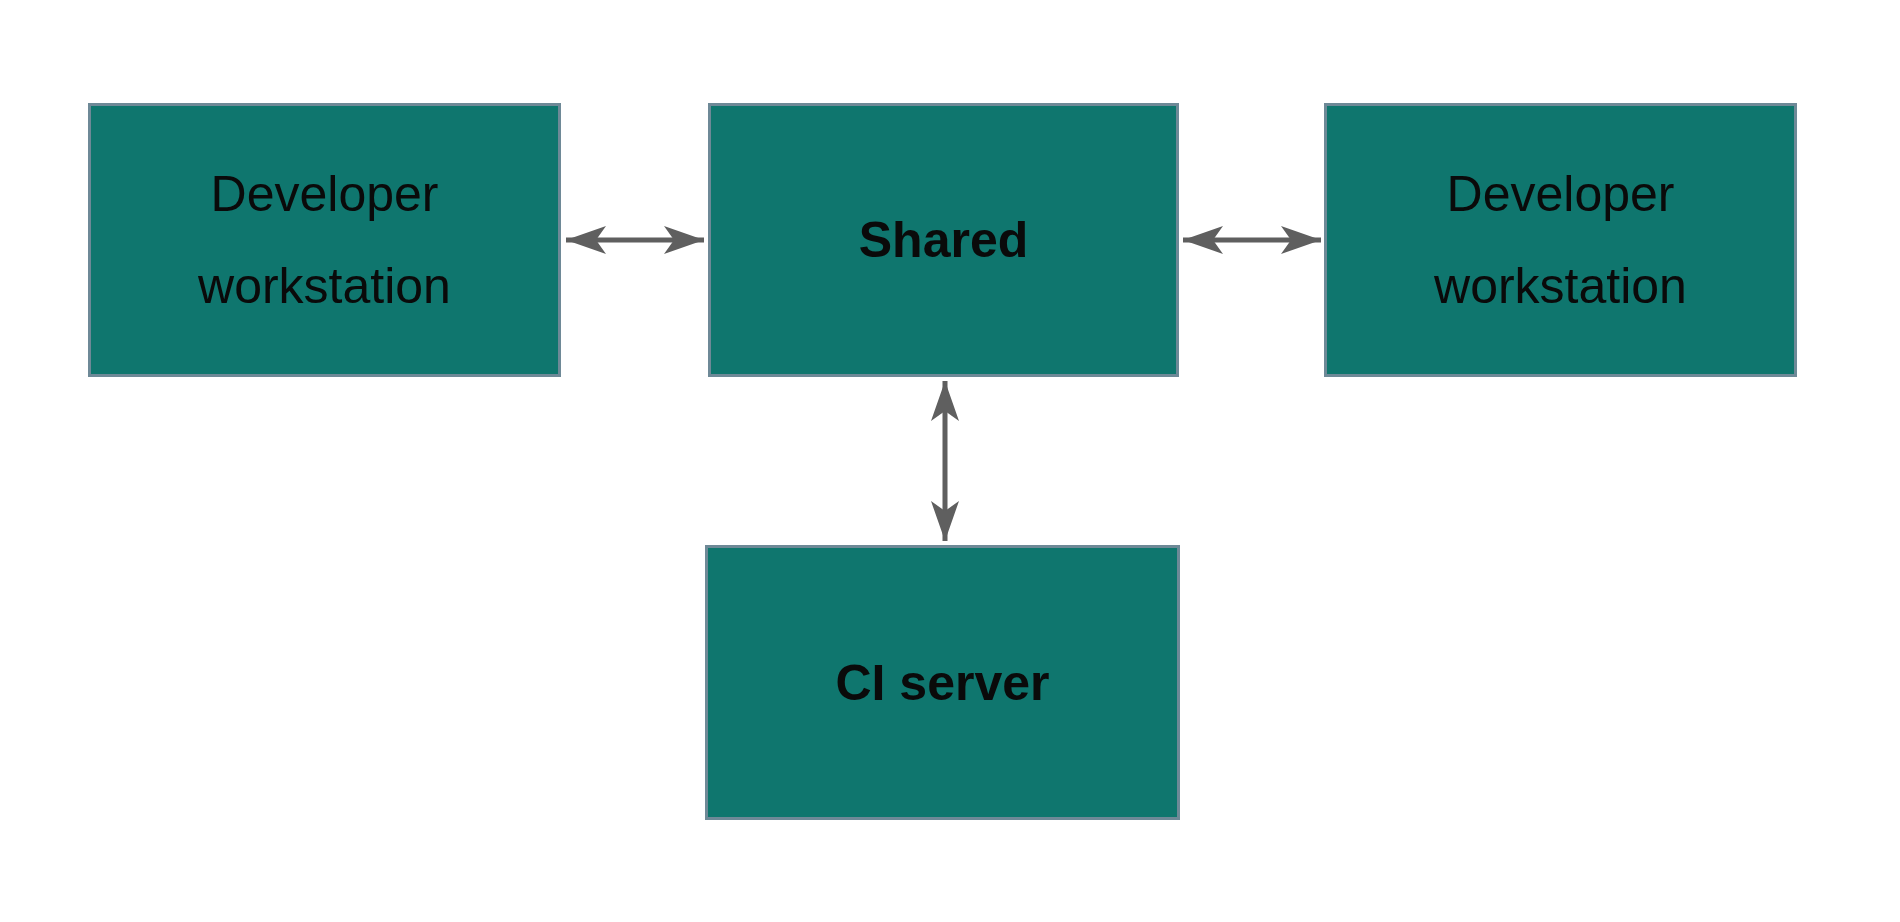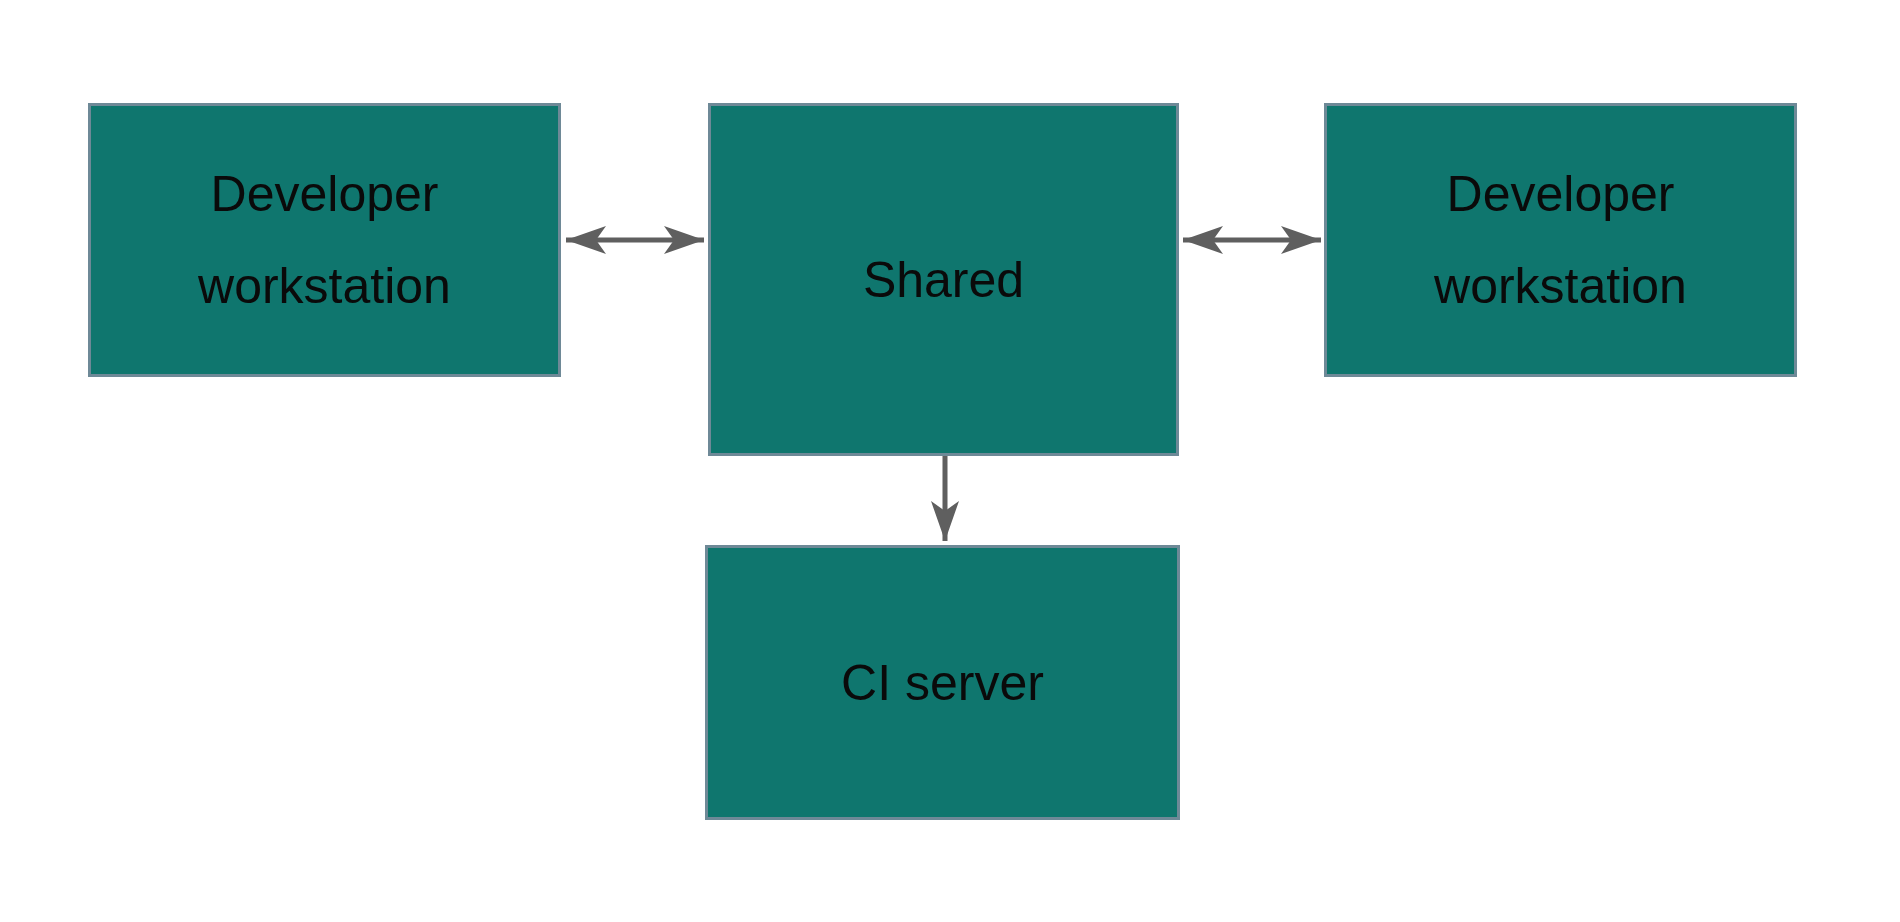--- a/index.html
+++ b/index.html
@@ -27,23 +27,23 @@
     text-align: center;
     color: #0a0a0a;
     font-size: 50px;
     line-height: 92px;
     letter-spacing: 0px;
   }
   .node .line {
     white-space: nowrap;
   }
   #node-dev-left   { left: 88px;   top: 103px; width: 473px; height: 274px; }
-  #node-cache      { left: 708px;  top: 103px; width: 471px; height: 353px; }
+  #node-cache      { left: 708px;  top: 103px; width: 471px; height: 274px; font-weight: bold; }
   #node-dev-right  { left: 1324px; top: 103px; width: 473px; height: 274px; }
-  #node-ci         { left: 705px;  top: 545px; width: 475px; height: 275px; }
+  #node-ci         { left: 705px;  top: 545px; width: 475px; height: 275px; font-weight: bold; }
   svg.arrows {
     position: absolute;
     left: 0;
     top: 0;
     width: 1900px;
     height: 922px;
     pointer-events: none;
   }
   svg.arrows line {
     stroke: #5f5f5f;

